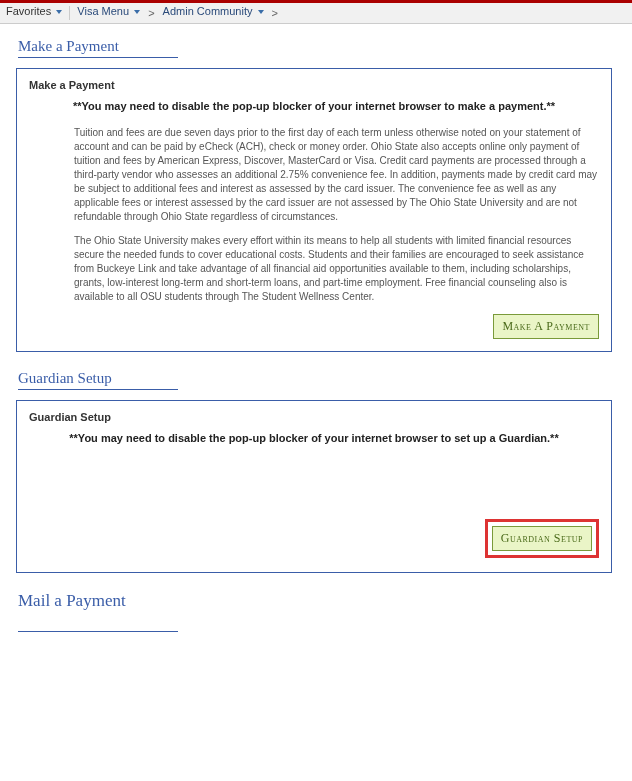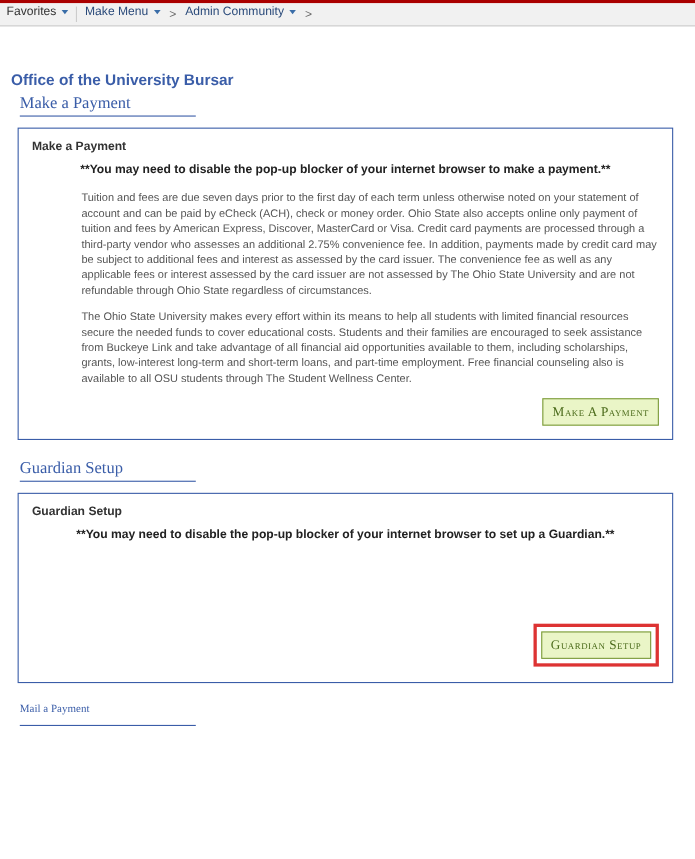--- a/index.html
+++ b/index.html
@@ -117,53 +117,52 @@
       border: 3px solid #d33;
       padding: 4px;
       display: inline-block;
     }
     .panel.guardian {
       padding-bottom: 14px;
     }
     .mail-heading {
       color: #3a5da8;
       font-family: Georgia, serif;
-      font-size: 10px;
+      font-size: 17px;
       margin: 4px 0 10px 10px;
       border-bottom: 1px solid #3a5da8;
-      padding-bottom: 9px;
+      padding-bottom: 20px;
       width: 160px;
     }
   </style>
 </head>
 <body>
 
 <div class="top-red-bar"></div>
 
 <div class="breadcrumb">
   <span class="breadcrumb-item fav">
     <span>Favorites</span>
     <span class="dropdown-caret"></span>
   </span>
   <span class="bc-divider"></span>
   <span class="breadcrumb-item">
-    <span>Make Menu</span>
+    <span>Visa Menu</span>
     <span class="dropdown-caret"></span>
   </span>
   <span class="sep">&gt;</span>
   <span class="breadcrumb-item">
     <span>Admin Community</span>
     <span class="dropdown-caret"></span>
   </span>
   <span class="sep">&gt;</span>
 </div>
 
 <div class="content">
 
-  <div class="page-title">Office of the University Bursar</div>
 
   <div class="section-heading">Make a Payment</div>
 
   <div class="panel">
     <div class="panel-inner-title">Make a Payment</div>
     <div class="popup-warning">**You may need to disable the pop-up blocker of your internet browser to make a payment.**</div>
     <div class="body-text">Tuition and fees are due seven days prior to the first day of each term unless otherwise noted on your statement of account and can be paid by eCheck (ACH), check or money order. Ohio State also accepts online only payment of tuition and fees by American Express, Discover, MasterCard or Visa. Credit card payments are processed through a third-party vendor who assesses an additional 2.75% convenience fee. In addition, payments made by credit card may be subject to additional fees and interest as assessed by the card issuer. The convenience fee as well as any applicable fees or interest assessed by the card issuer are not assessed by The Ohio State University and are not refundable through Ohio State regardless of circumstances.</div>
     <div class="body-text">The Ohio State University makes every effort within its means to help all students with limited financial resources secure the needed funds to cover educational costs. Students and their families are encouraged to seek assistance from Buckeye Link and take advantage of all financial aid opportunities available to them, including scholarships, grants, low-interest long-term and short-term loans, and part-time employment. Free financial counseling also is available to all OSU students through The Student Wellness Center.</div>
     <div class="action-row">
       <span class="green-button">Make A Payment</span>

